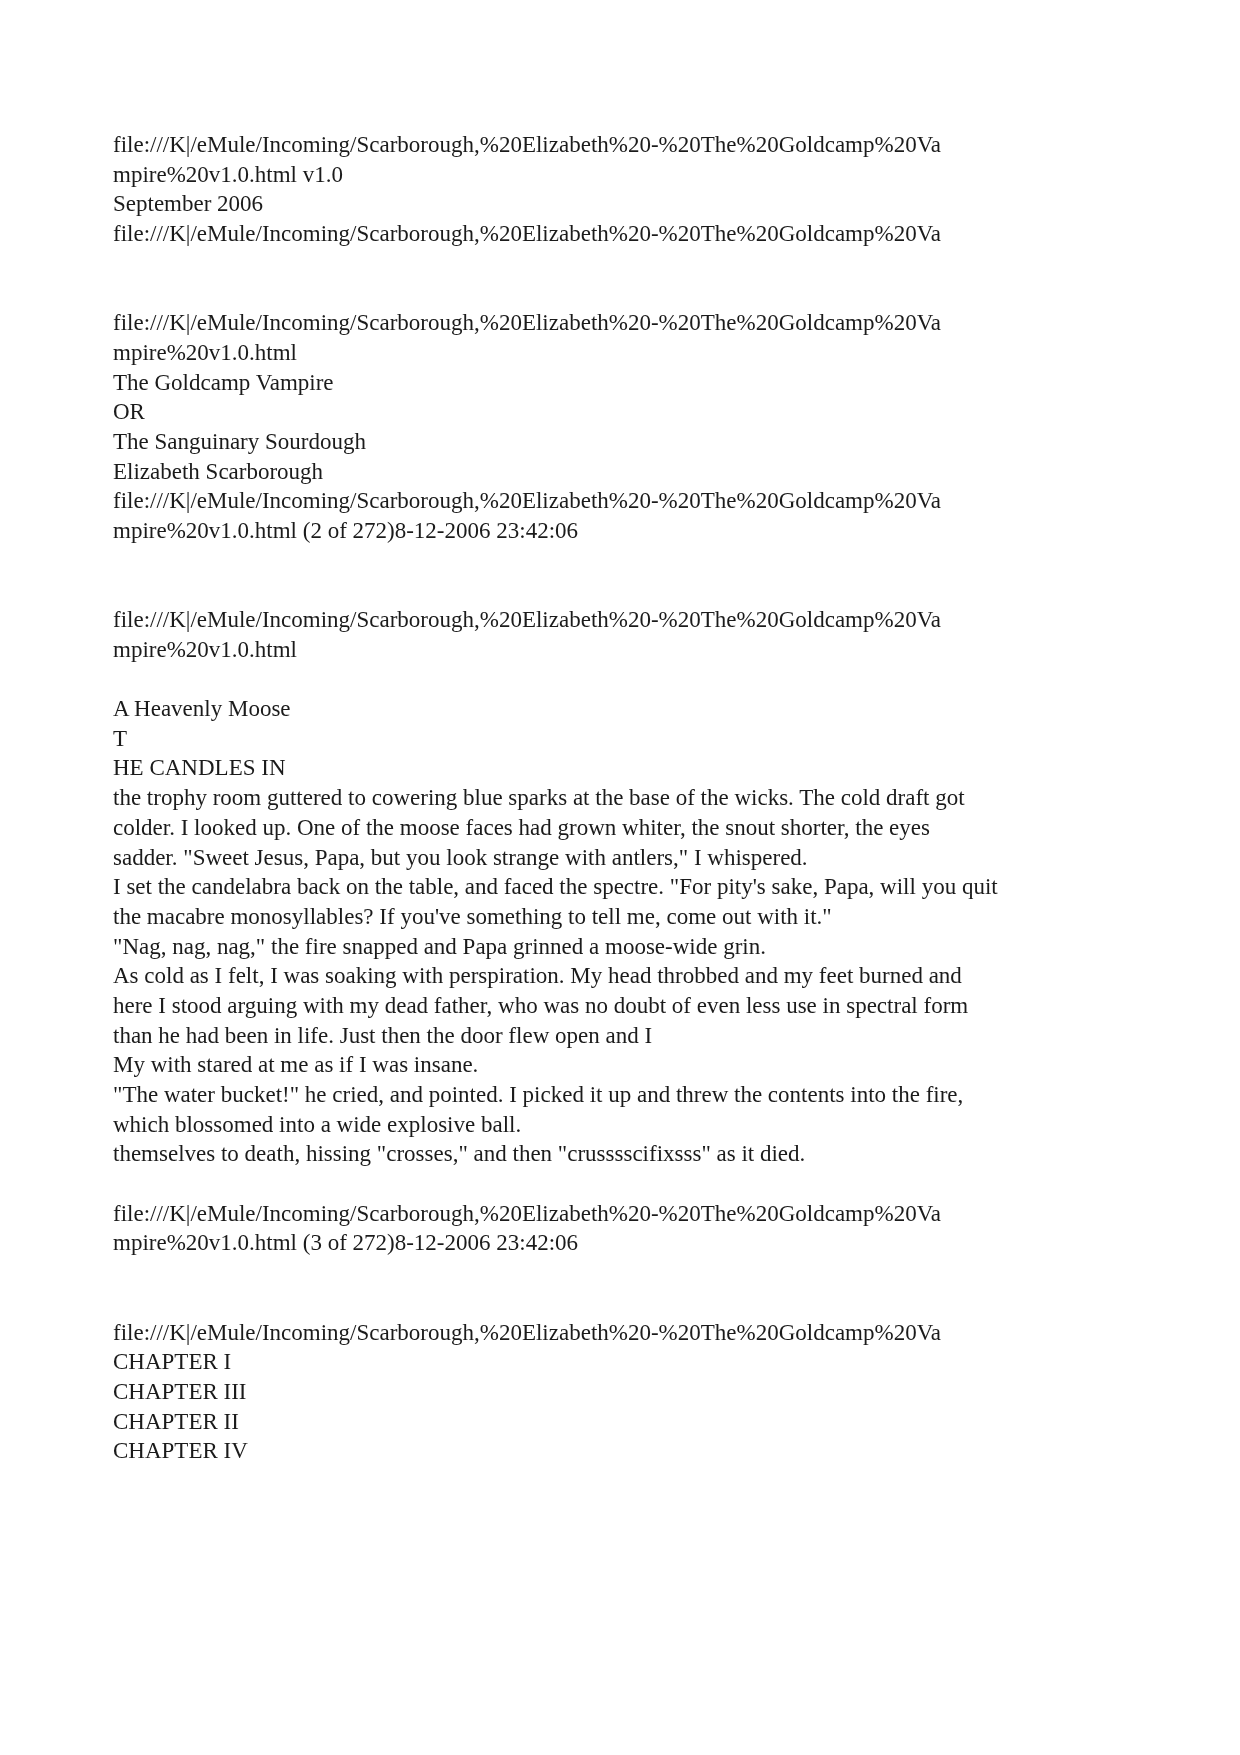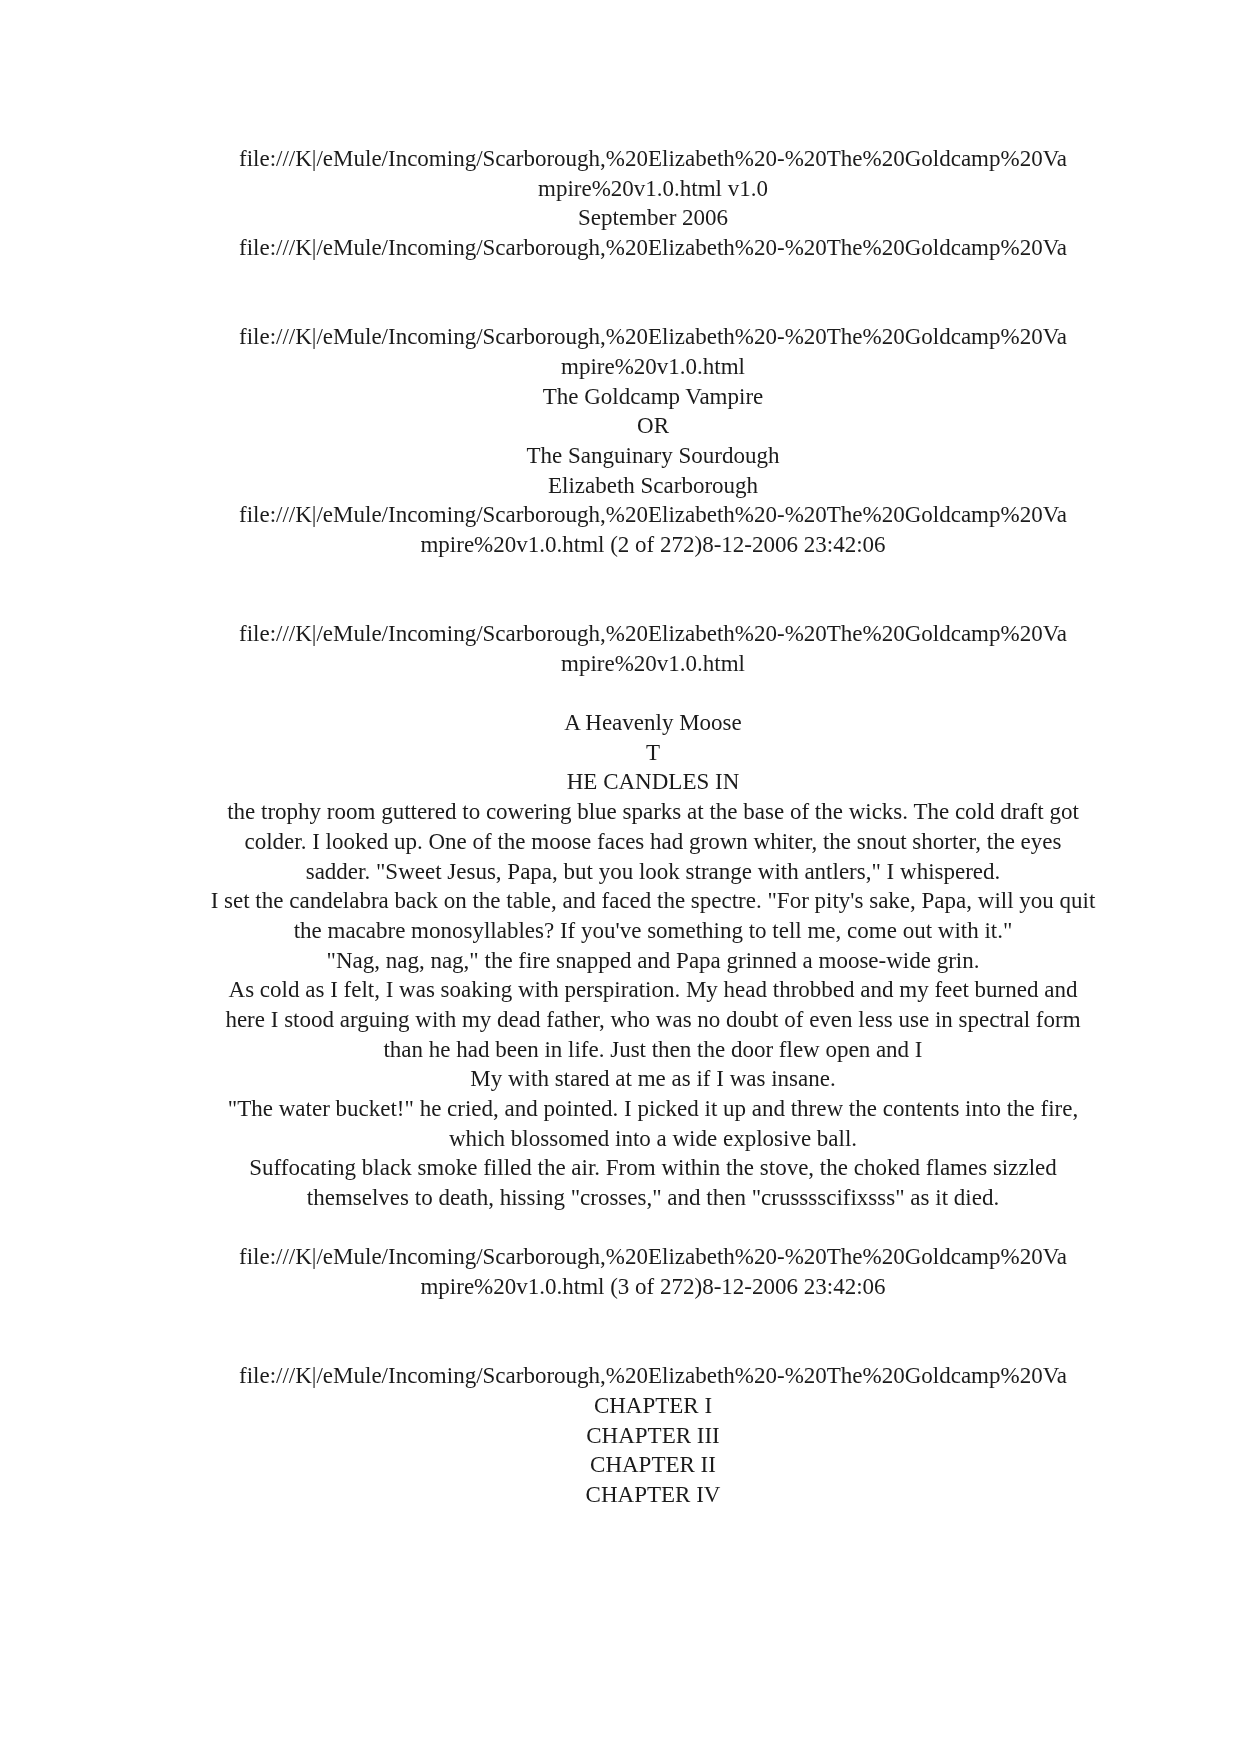--- a/index.html
+++ b/index.html
@@ -12,23 +12,22 @@
     width: 1240px;
     height: 1755px;
     background: #ffffff;
     overflow: hidden;
     font-family: "Liberation Serif", "DejaVu Serif", serif;
     color: #1b1b1b;
   }
   .doc {
     position: absolute;
     left: 113px;
-    top: 144px;
+    top: 130px;
     width: 1080px;
-    text-align: center;
   }
   .line {
     height: 29.7px;
     line-height: 29.7px;
     font-size: 23px;
     white-space: pre;
     overflow: visible;
   }
   .line.blank {
     
@@ -82,21 +81,20 @@
         <div class="line">sadder. "Sweet Jesus, Papa, but you look strange with antlers," I whispered.</div>
         <div class="line">I set the candelabra back on the table, and faced the spectre. "For pity's sake, Papa, will you quit</div>
         <div class="line">the macabre monosyllables? If you've something to tell me, come out with it."</div>
         <div class="line">"Nag, nag, nag," the fire snapped and Papa grinned a moose-wide grin.</div>
         <div class="line">As cold as I felt, I was soaking with perspiration. My head throbbed and my feet burned and</div>
         <div class="line">here I stood arguing with my dead father, who was no doubt of even less use in spectral form</div>
         <div class="line">than he had been in life. Just then the door flew open and I</div>
         <div class="line">My with stared at me as if I was insane.</div>
         <div class="line">"The water bucket!" he cried, and pointed. I picked it up and threw the contents into the fire,</div>
         <div class="line">which blossomed into a wide explosive ball.</div>
-        <div class="line">Suffocating black smoke filled the air. From within the stove, the choked flames sizzled</div>
         <div class="line">themselves to death, hissing "crosses," and then "crusssscifixsss" as it died.</div>
         <div class="line blank">&nbsp;</div>
       </section>
     <section>
         <div class="line">file:///K|/eMule/Incoming/Scarborough,%20Elizabeth%20-%20The%20Goldcamp%20Va</div>
         <div class="line">mpire%20v1.0.html (3 of 272)8-12-2006 23:42:06</div>
         <div class="line blank">&nbsp;</div>
         <div class="line blank">&nbsp;</div>
       </section>
     <section>

